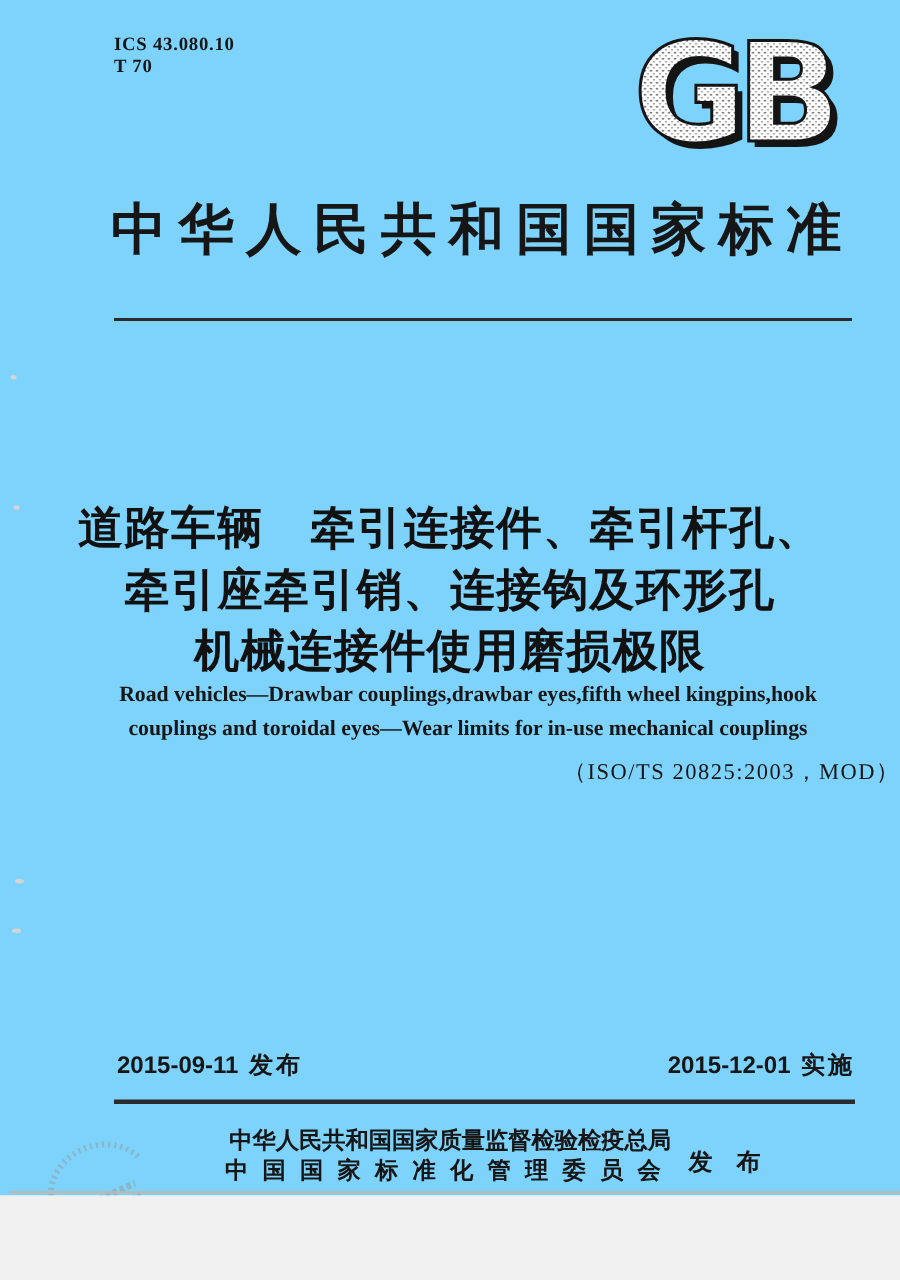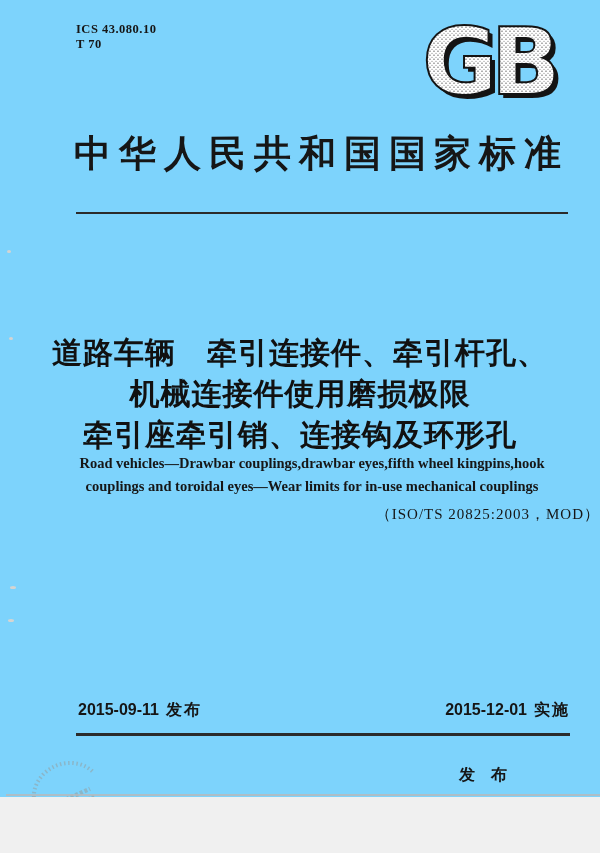--- a/index.html
+++ b/index.html
@@ -113,40 +113,44 @@
     <text x="75" y="72" text-anchor="middle" font-family="'DejaVu Sans', sans-serif" font-size="92" font-weight="bold" letter-spacing="-7" fill="url(#speckle)" stroke="#141414" stroke-width="2">GB</text>
   </svg>
 
   <div class="header-title">中华人民共和国国家标准</div>
 
 
   <div class="rule rule-thin"></div>
 
   <div class="main-title">
     <div>道路车辆　牵引连接件、牵引杆孔、</div>
+    <div>牵引座牵引销、连接钩及环形孔</div>
     <div>机械连接件使用磨损极限</div>
-    <div>牵引座牵引销、连接钩及环形孔</div>
   </div>
 
   <div class="subtitle">
     <div>Road vehicles—Drawbar couplings,drawbar eyes,fifth wheel kingpins,hook</div>
     <div>couplings and toroidal eyes—Wear limits for in-use mechanical couplings</div>
   </div>
 
   <div class="iso-ref">（ISO/TS 20825:2003，MOD）</div>
 
   <div class="date-issue">
     <span>2015-09-11</span><span class="date-label">发布</span>
   </div>
   <div class="date-impl">
     <span>2015-12-01</span><span class="date-label">实施</span>
   </div>
 
   <div class="rule rule-thick"></div>
 
+  <div class="publisher">
+    <div>中华人民共和国国家质量监督检验检疫总局</div>
+    <div class="spread">中国国家标准化管理委员会</div>
+  </div>
 
   <div class="publish-label">发布</div>
 
   <svg class="stamp" width="92" height="92" viewBox="0 0 92 92">
     <g stroke="#9a948c" fill="none" transform="rotate(-24 46 46)">
       <path d="M14 40 A34 30 0 0 1 80 38" stroke-width="4" stroke-dasharray="1.5 2.6"></path>
       <path d="M24 51 H70" stroke-width="4.5" stroke-dasharray="3 2"></path>
       <path d="M21 60 H72" stroke-width="4.5" stroke-dasharray="2.5 1.8"></path>
       <path d="M31 69 H64" stroke-width="5" stroke-dasharray="4 2.2"></path>
     </g>

